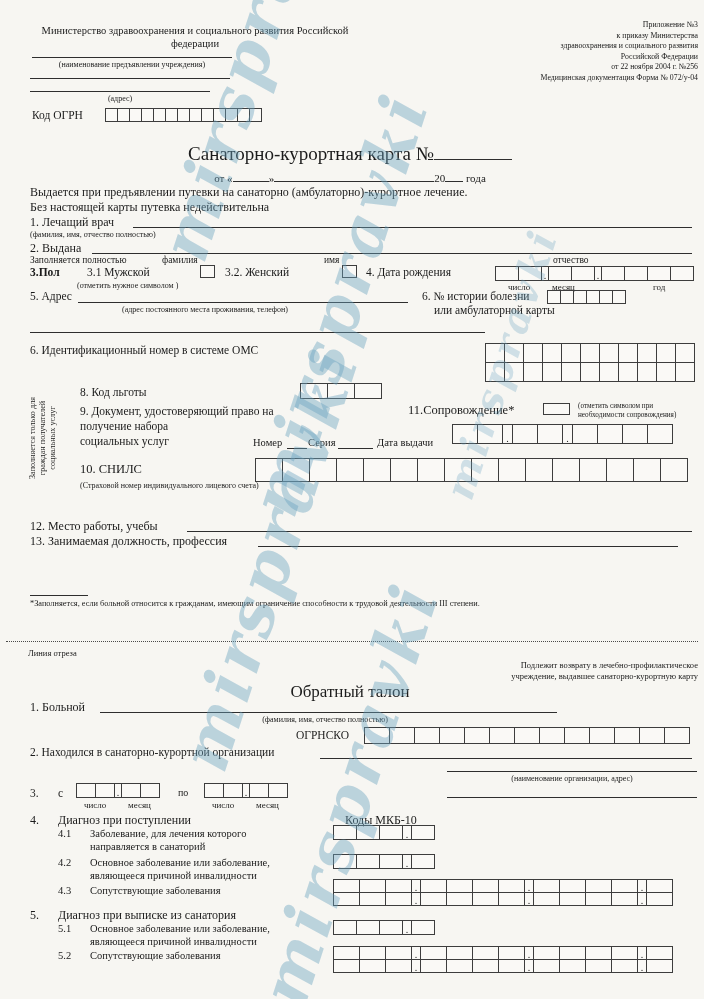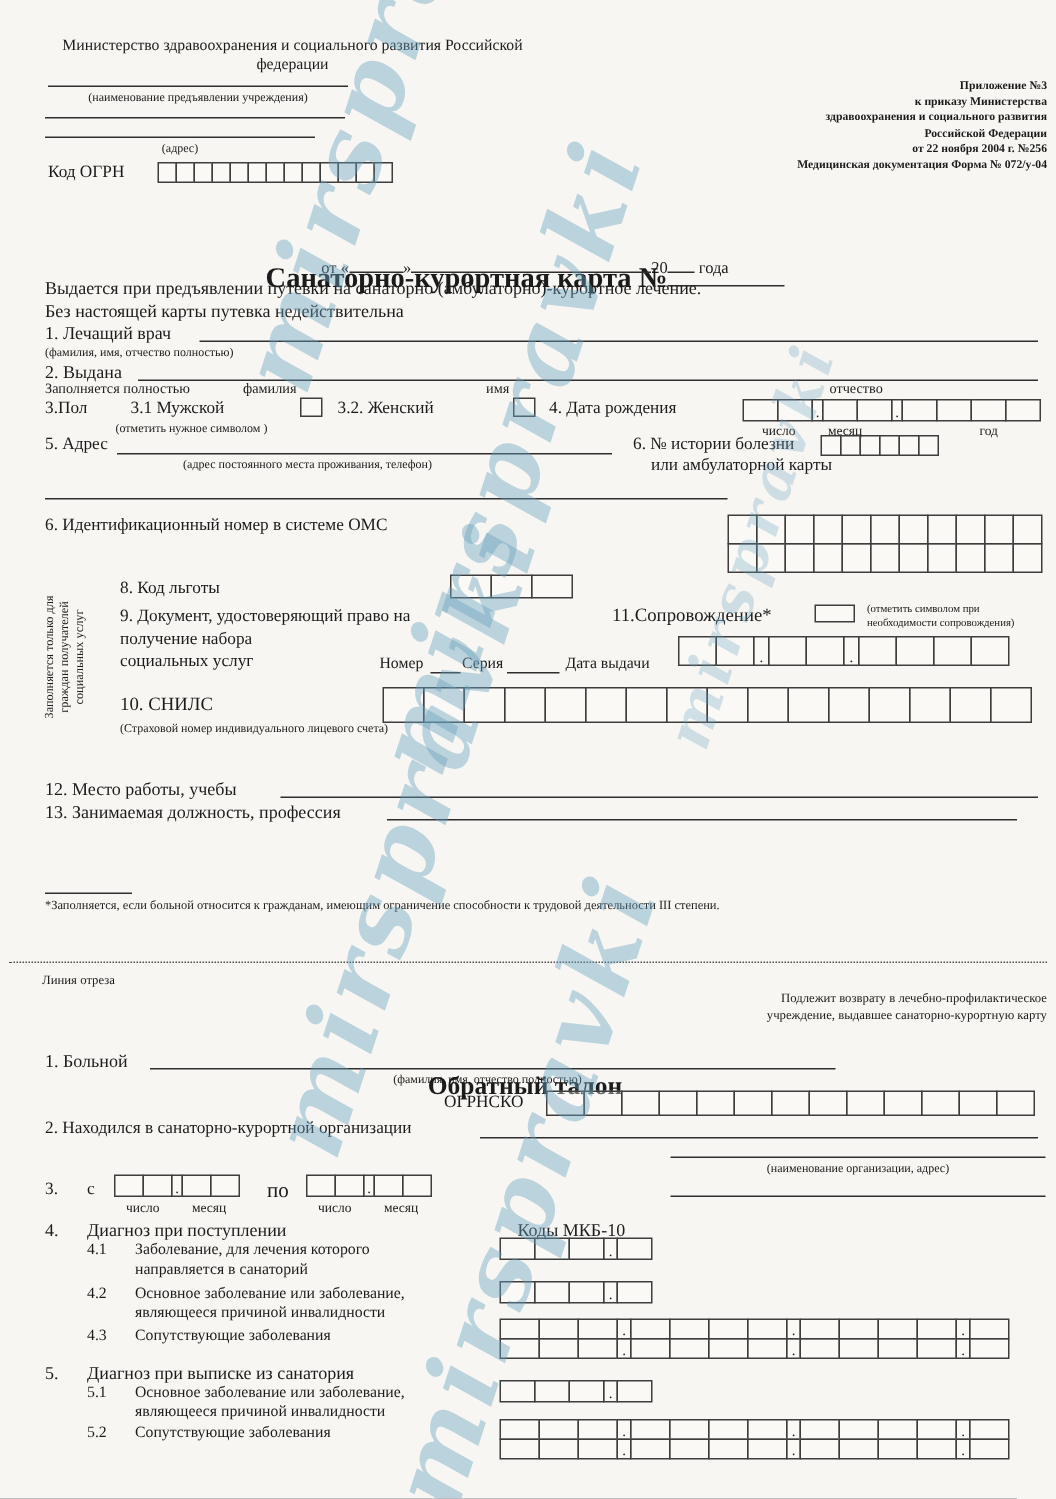--- a/index.html
+++ b/index.html
@@ -12,21 +12,21 @@
   .cap{font-size:8px;}
   .boxrow{position:absolute;display:flex;align-items:stretch;}
   .boxrow .cell{width:var(--cw,18px);height:var(--ch,14px);border:1px solid #3d3d3d;
         margin-left:-1px;box-sizing:border-box;background:rgba(255,255,255,.35);}
   .boxrow .cell:first-child{margin-left:0;}
   .boxrow .dot{width:var(--dw,9px);display:flex;align-items:flex-end;justify-content:center;
         font-size:10px;line-height:6px;padding-bottom:1px;}
   .chk{position:absolute;border:1px solid #3d3d3d;background:rgba(255,255,255,.35);box-sizing:border-box;}
   .wm{position:absolute;font-family:"DejaVu Serif",serif;font-style:italic;font-weight:bold;
       white-space:nowrap;pointer-events:none;transform:rotate(-72deg);letter-spacing:4px;z-index:5;}
-  .bold{font-weight:bold;margin-top:32px;}
+  .bold{font-weight:normal;}
   .ctr{text-align:center;}
   .rt{text-align:right;}
 </style>
 </head>
 <body>
 
 <div class="page">
 
   <div class="a ctr" style="left:30px;top:24px;width:330px;font-size:10.5px;line-height:13px;">Министерство здравоохранения и социального развития Российской федерации</div>
   <div class="line" style="left:32px;top:57px;width:200px;"></div>
@@ -74,21 +74,21 @@
   <div class="line" style="left:133px;top:227px;width:559px;"></div>
   <div class="a cap" style="left:30px;top:230px;">(фамилия, имя, отчество полностью)</div>
 
   <div class="a" style="left:30px;top:241px;font-size:12px;">2. Выдана</div>
   <div class="line" style="left:92px;top:253px;width:600px;"></div>
   <div class="a" style="left:30px;top:255px;font-size:9.5px;">Заполняется полностью</div>
   <div class="a" style="left:162px;top:255px;font-size:9.5px;">фамилия</div>
   <div class="a" style="left:324px;top:255px;font-size:9.5px;">имя</div>
   <div class="a" style="left:553px;top:255px;font-size:9.5px;">отчество</div>
 
-  <div class="a" style="left:30px;top:266px;font-size:11.5px;">3.Пол</div>
+  <div class="a" style="left:30px;top:266px;font-size:11.5px;font-weight:bold;">3.Пол</div>
   <div class="a" style="left:87px;top:266px;font-size:11.5px;">3.1 Мужской</div>
   <div class="chk" style="left:200px;top:265px;width:15px;height:13px;"></div>
   <div class="a" style="left:225px;top:266px;font-size:11.5px;">3.2. Женский</div>
   <div class="chk" style="left:342px;top:265px;width:15px;height:13px;"></div>
   <div class="a" style="left:366px;top:266px;font-size:11.5px;">4. Дата рождения</div>
   <div class="a cap" style="left:30px;top:281px;padding-left:47px;">(отметить нужное символом )</div>
   <div class="boxrow" style="left:495px;top:266px;--cw:24px;--ch:15px;--dw:8px;">
       <span class="cell"></span>
       <span class="cell"></span>
       <span class="cell dot">.</span>
@@ -254,21 +254,21 @@
 
   <div class="a" style="left:30px;top:787px;font-size:11.5px;">3.</div>
   <div class="a" style="left:58px;top:787px;font-size:11.5px;">с</div>
   <div class="boxrow" style="left:76px;top:783px;--cw:20px;--ch:15px;--dw:8px;">
       <span class="cell"></span>
       <span class="cell"></span>
       <span class="cell dot">.</span>
       <span class="cell"></span>
       <span class="cell"></span>
     </div>
-  <div class="a" style="left:178px;top:787px;font-size:14px;">по</div>
+  <div class="a" style="left:178px;top:787px;font-size:10px;">по</div>
   <div class="boxrow" style="left:204px;top:783px;--cw:20px;--ch:15px;--dw:8px;">
       <span class="cell"></span>
       <span class="cell"></span>
       <span class="cell dot">.</span>
       <span class="cell"></span>
       <span class="cell"></span>
     </div>
   <div class="a" style="left:84px;top:800px;font-size:9px;">число</div>
   <div class="a" style="left:128px;top:800px;font-size:9px;">месяц</div>
   <div class="a" style="left:212px;top:800px;font-size:9px;">число</div>

